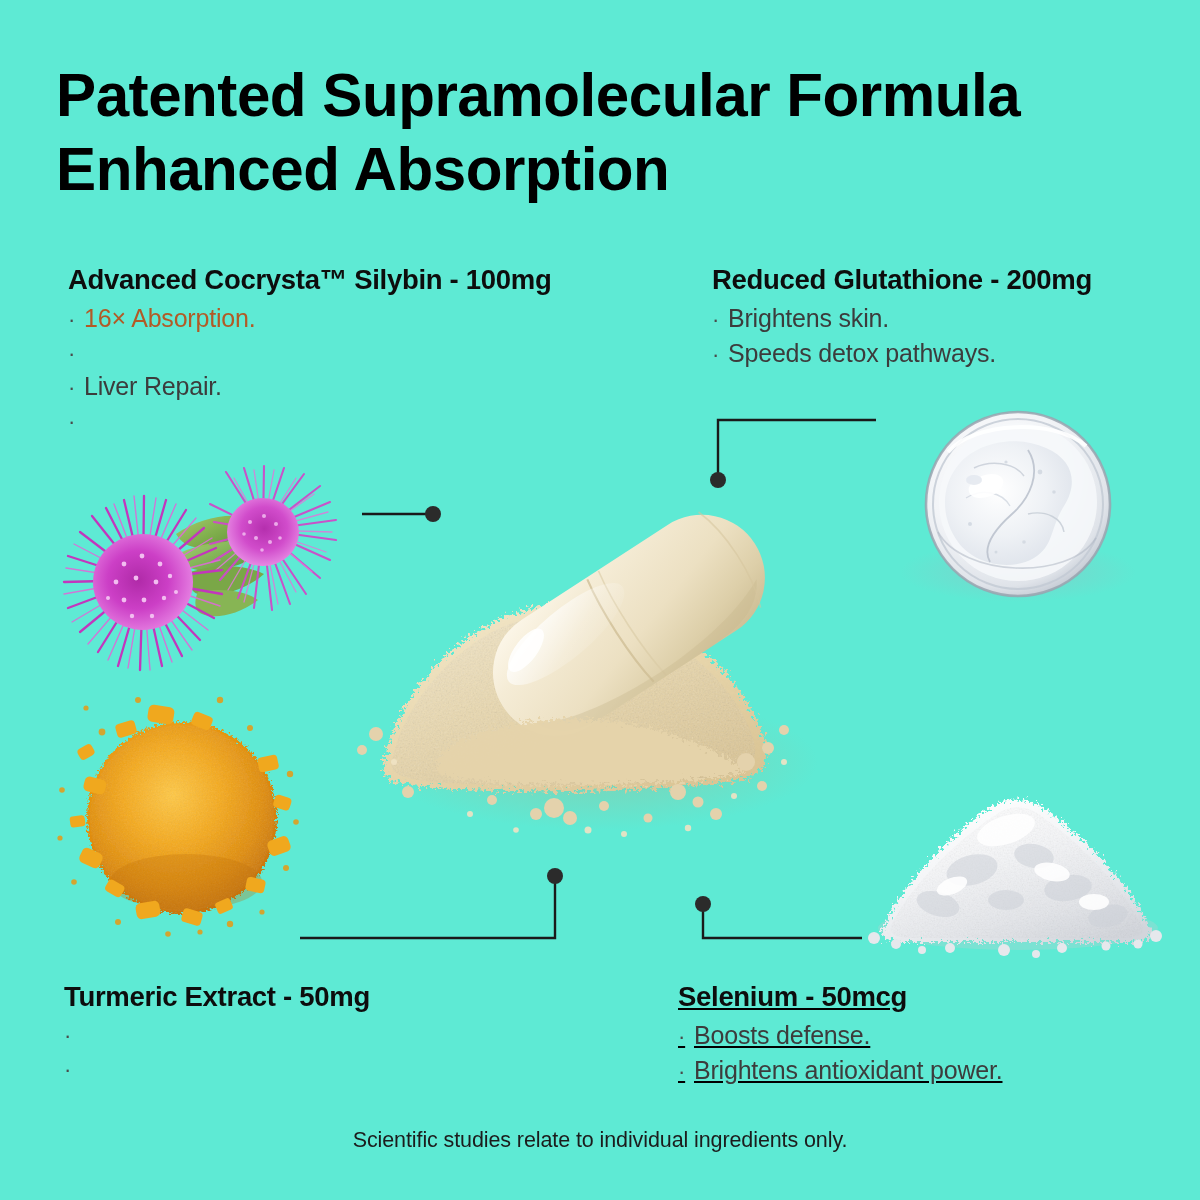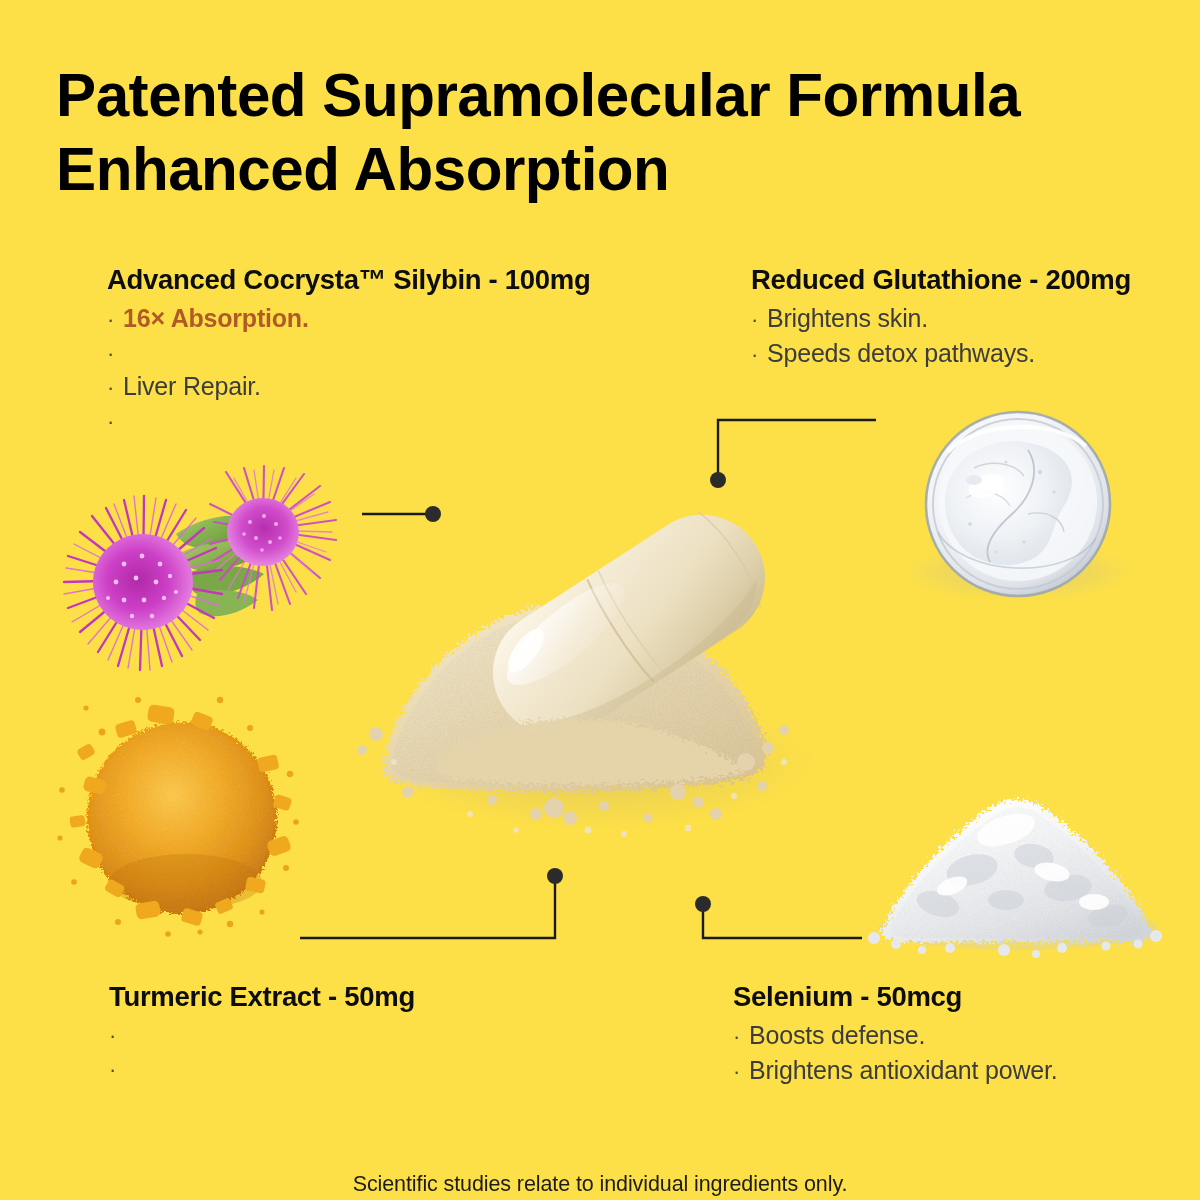--- a/index.html
+++ b/index.html
@@ -9,21 +9,21 @@
     height: 1200px;
     background: #ffffff;
     font-family: "Liberation Sans", sans-serif;
     overflow: hidden;
   }
 
   #page {
     position: relative;
     width: 1200px;
     height: 1200px;
-    background: #fde047;
+    background: #5eead4;
   }
 
   
   .title-block {
     position: absolute;
     left: 56px;
     top: 58px;
     width: 1110px;
   }
   .title-line {
@@ -32,25 +32,25 @@
     font-size: 62px;
     line-height: 74px;
     letter-spacing: -0.5px;
     color: #000000;
     white-space: nowrap;
     transform: scaleX(0.97);
     transform-origin: left center;
   }
 
   
-  .info-block { position: absolute; margin-left: 39px; }
+  .info-block { position: absolute; }
   .info-block.tl { left: 68px;  top: 263px; width: 600px; }
   .info-block.tr { left: 712px; top: 263px; width: 490px; }
-  .info-block.bl { left: 70px;  top: 980px; width: 520px; }
-  .info-block.br { left: 694px; top: 980px; width: 500px; }
+  .info-block.bl { left: 64px;  top: 980px; width: 520px; }
+  .info-block.br { left: 678px; top: 980px; width: 500px; text-decoration: underline; }
 
   .ing-heading {
     font-family: "Liberation Sans", sans-serif;
     font-weight: bold;
     font-size: 27.5px;
     line-height: 34px;
     letter-spacing: -0.3px;
     color: #0d0d0d;
     white-space: nowrap;
     margin-bottom: 5px;
@@ -71,38 +71,37 @@
   .bullet .dot-mark {
     flex: 0 0 auto;
     width: 16px;
     color: #4a4a4a;
     font-size: 22px;
   }
   .bullet .btxt { flex: 0 1 auto; }
 
   .bullet.accent .btxt {
     color: #b25a26;
-    font-weight: bold;
+    font-weight: normal;
     letter-spacing: -0.2px;
   }
   .bullet.accent .dot-mark { color: #4a4a4a; }
 
   
   .footer-note {
     position: absolute;
     left: 0;
     top: 1128px;
     width: 1200px;
     text-align: center;
     font-family: "Liberation Sans", sans-serif;
     font-size: 21.5px;
     letter-spacing: -0.1px;
     color: #1c1c1c;
     white-space: nowrap;
-    margin-top: 44px;
   }
 
   
   .connectors {
     position: absolute;
     left: 0; top: 0;
     width: 1200px; height: 1200px;
     pointer-events: none;
   }
 

